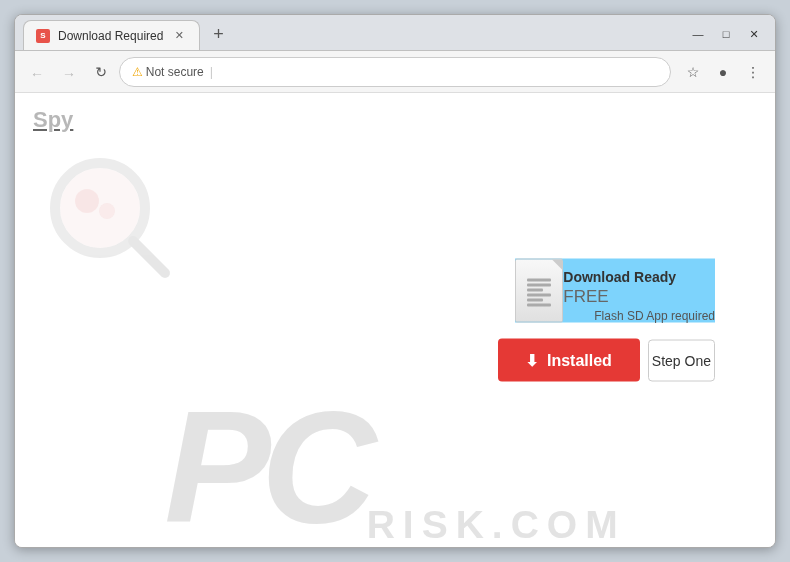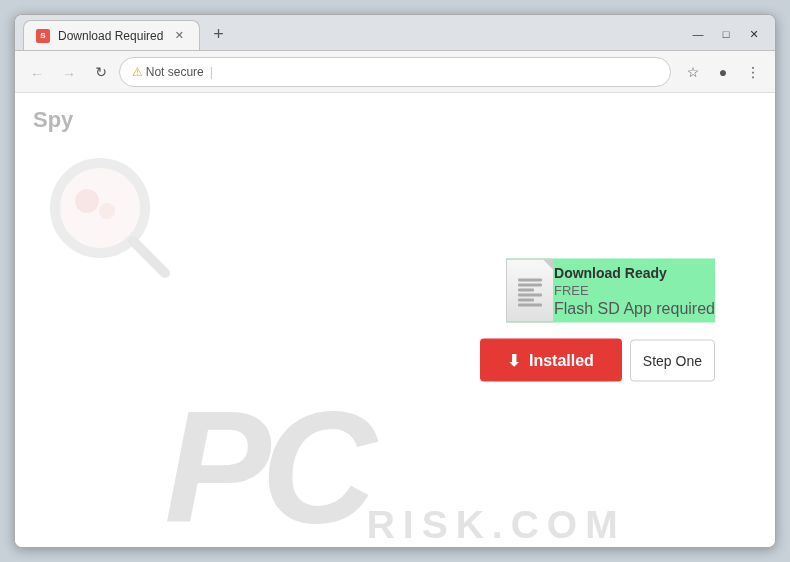--- a/index.html
+++ b/index.html
@@ -226,20 +226,21 @@
     }
 
     
     .site-logo {
       position: absolute;
       top: 14px;
       left: 18px;
       display: flex;
       gap: 2px;
       opacity: 0.6;
+      text-decoration: underline;
     }
 
     .logo-spy-text {
       font-size: 22px;
       font-weight: 700;
       color: #888;
     }
 
     
     .magnifier-graphic {
@@ -261,22 +262,22 @@
       top: 50%;
       transform: translateY(-50%);
       display: flex;
       flex-direction: column;
       align-items: flex-end;
       gap: 16px;
     }
 
     .download-info {
       display: flex;
-      align-items: center;
-      background: #86efac;
+      align-items: flex-end;
+      background: #7dd3fc;
     }
 
     .app-icon {
       width: 48px;
       height: 64px;
       border: 1px solid #ccc;
       background: linear-gradient(to bottom, #f8f8f8, #e0e0e0);
       display: flex;
       align-items: center;
       justify-content: center;
@@ -318,27 +319,28 @@
       gap: 2px;
     }
 
     .download-ready-text {
       font-size: 14px;
       font-weight: 600;
       color: #333;
     }
 
     .download-free-text {
-      font-size: 13px;
+      font-size: 17px;
       color: #666;
     }
 
     .download-req-text {
-      font-size: 16px;
+      font-size: 12px;
       color: #555;
+      margin-left: 31px;
     }
 
     .download-actions {
       display: flex;
       align-items: center;
       gap: 8px;
     }
 
     .btn-download {
       background: #e53935;
@@ -356,21 +358,21 @@
 
     .download-arrow-icon {
       font-size: 16px;
     }
 
     .btn-step-one {
       background: white;
       color: #333;
       border: 1px solid #ccc;
       border-radius: 4px;
-      padding: 12px 12px;
+      padding: 12px 3px;
       font-size: 14px;
       cursor: pointer;
     }
   </style>
 </head>
 <body>
 
 <div class="browser-window">
 
   <div class="title-bar">

